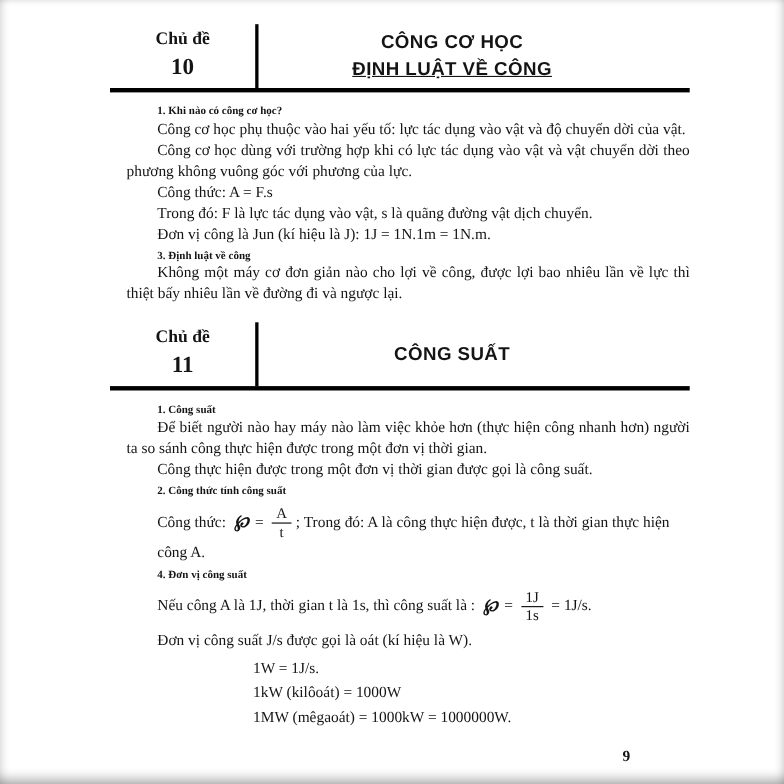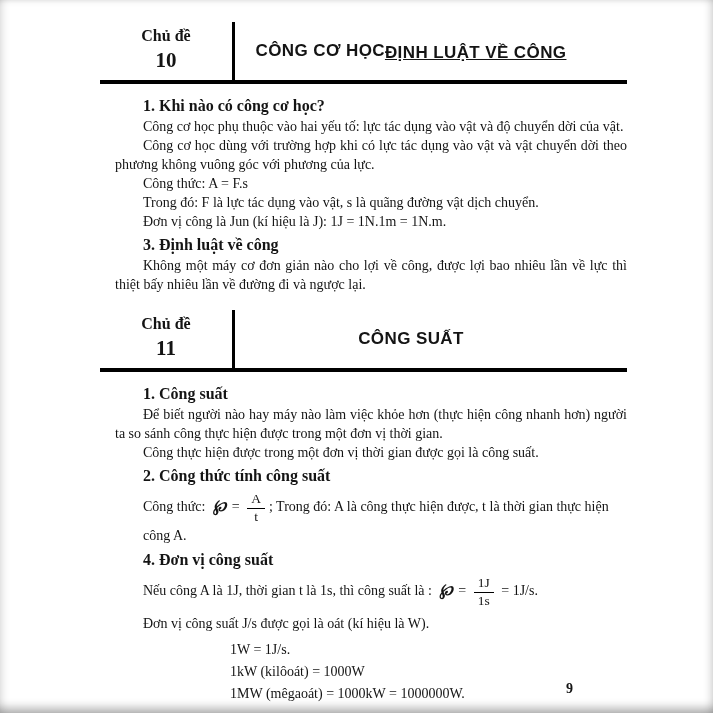--- a/index.html
+++ b/index.html
@@ -45,21 +45,21 @@
     font-size: 21px;
     margin-top: 3px;
   }
   .ch-divider {
     width: 3px;
     background: #000;
   }
   .ch-title {
     flex: 1;
     display: flex;
-    flex-direction: row;
+    flex-direction: column;
     justify-content: center;
     align-items: center;
     font-family: "Liberation Sans", sans-serif;
     font-weight: bold;
     font-size: 17px;
     letter-spacing: 0.4px;
     padding-right: 40px;
   }
   .ch-title .line + .line { margin-top: 4px; text-decoration: underline; }
 
@@ -67,21 +67,21 @@
 
   
   .sec {
     margin-left: 15px;
     margin-top: 11px;
     font-size: 14px;
     line-height: 1.36;
   }
   .sec .h {
     font-weight: bold;
-    font-size: 16px;
+    font-size: 10px;
     text-indent: 28px;
     margin-top: 3px;
   }
   .sec p {
     text-indent: 28px;
     text-align: justify;
   }
   .nojustify { text-align: left !important; }
 
   

